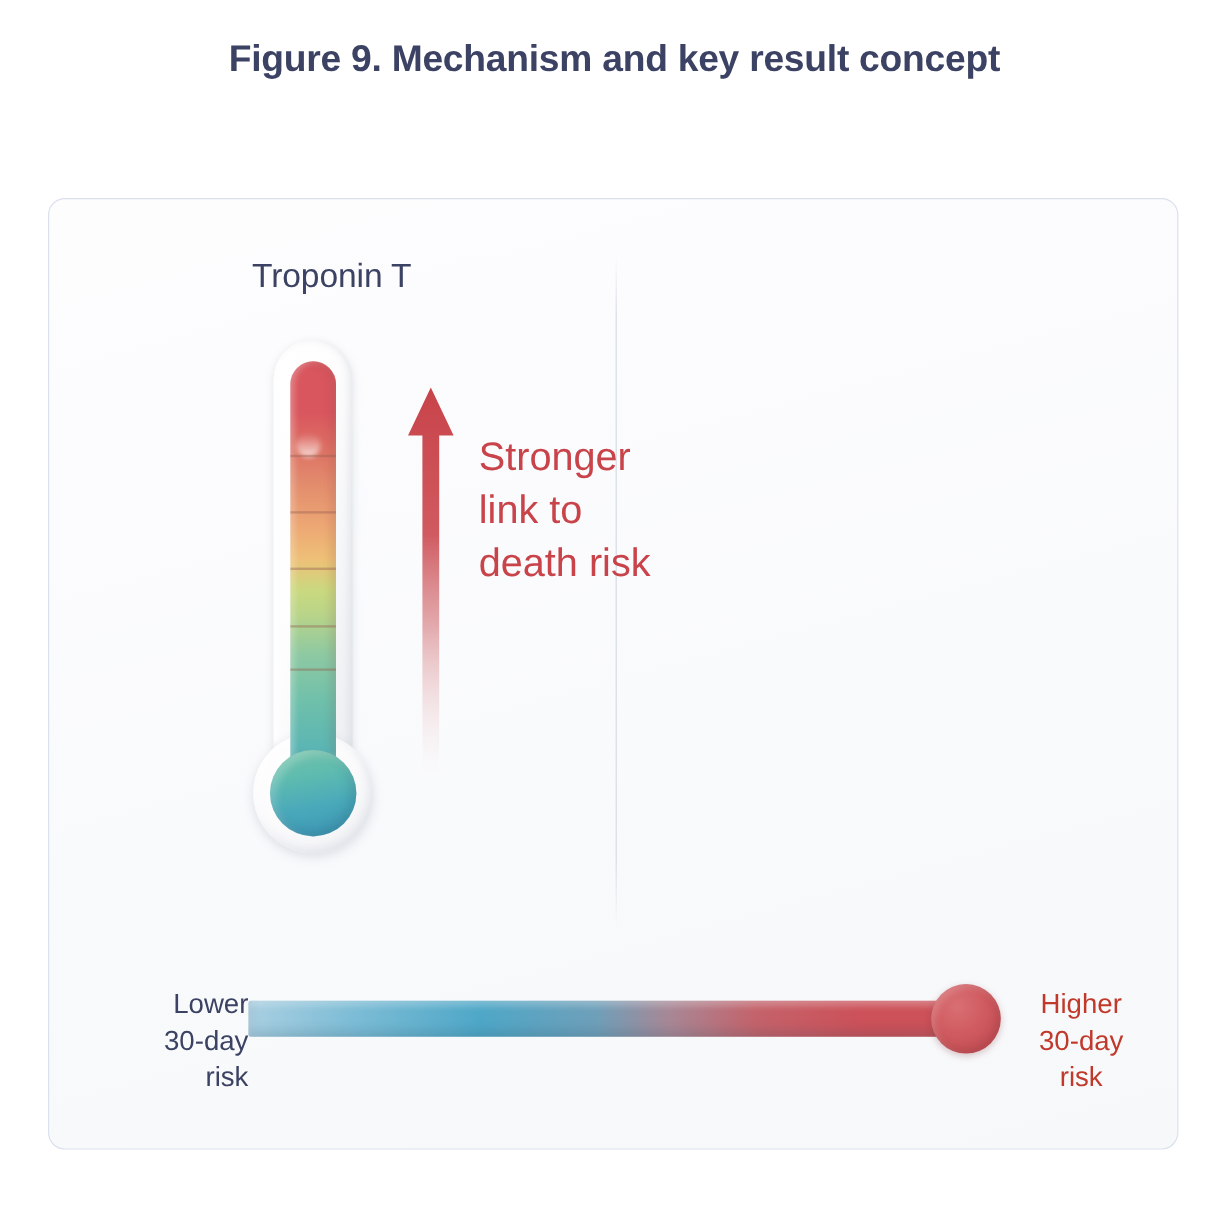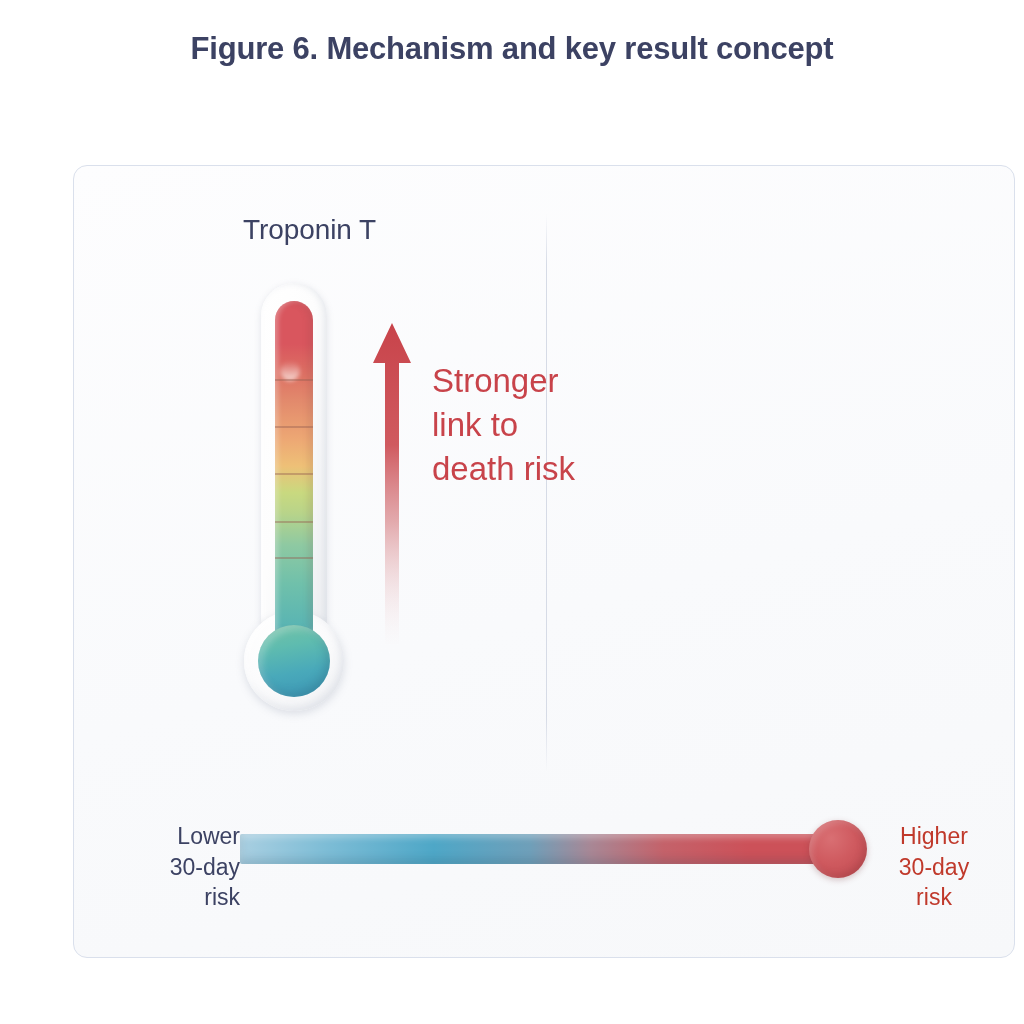--- a/index.html
+++ b/index.html
@@ -34,21 +34,20 @@
   #figure-card {
     position: absolute;
     left: 40px;
     top: 165px;
     width: 942px;
     height: 793px;
     box-sizing: border-box;
     background: linear-gradient(165deg, #fdfdfe 0%, #f9fafc 55%, #f7f8fa 100%);
     border: 1.5px solid #dae0ec;
     border-radius: 14px;
-    margin-left: 33px;
   }
 
   
   #panel-divider {
     position: absolute;
     left: 472px;
     top: 48px;
     width: 1px;
     height: 558px;
     background: linear-gradient(180deg,
@@ -267,21 +266,21 @@
     background: radial-gradient(circle at 38% 32%, #d96f73 0%, #cf5a5f 45%, #bf4950 100%);
     box-shadow: 0 2px 6px rgba(120,50,55,0.28),
                 inset -3px -3px 7px rgba(130,50,55,0.28),
                 inset 3px 3px 6px rgba(255,255,255,0.22);
   }
 </style>
 </head>
 <body>
 
 <div id="figure-title">
-  <span class="tline">Figure 6. Mechanism and key result concept</span>
+  <span class="tline">Figure 9. Mechanism and key result concept</span>
 </div>
 
 <div id="figure-card">
 
   <div id="panel-divider"></div>
 
   <div class="panel" id="panel-troponin">
 
     <div class="panel-label">Troponin T</div>
 

